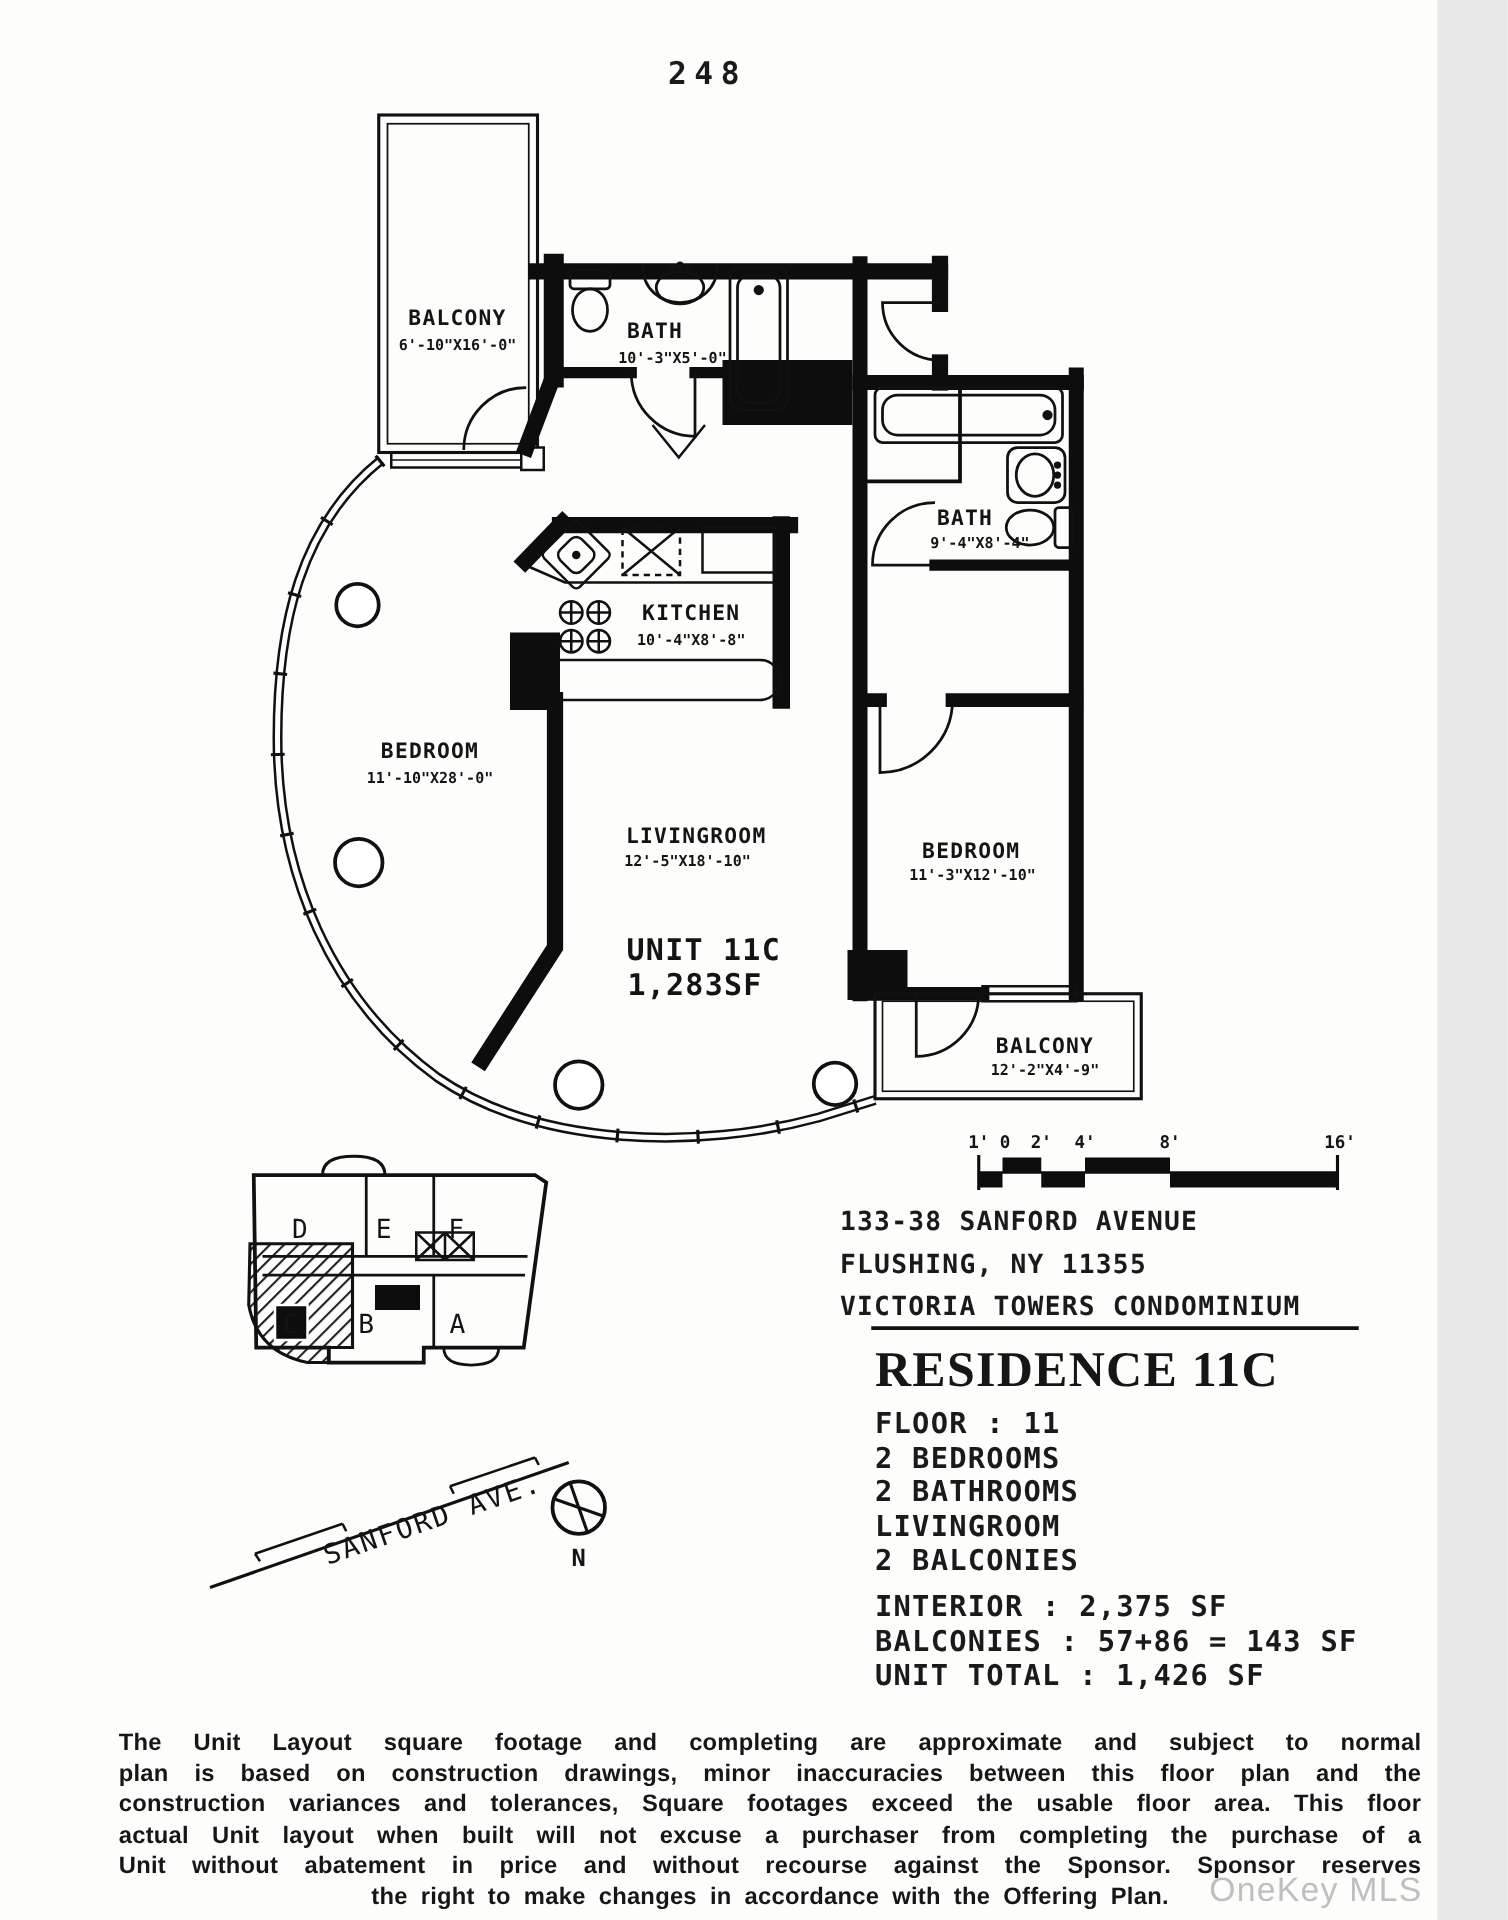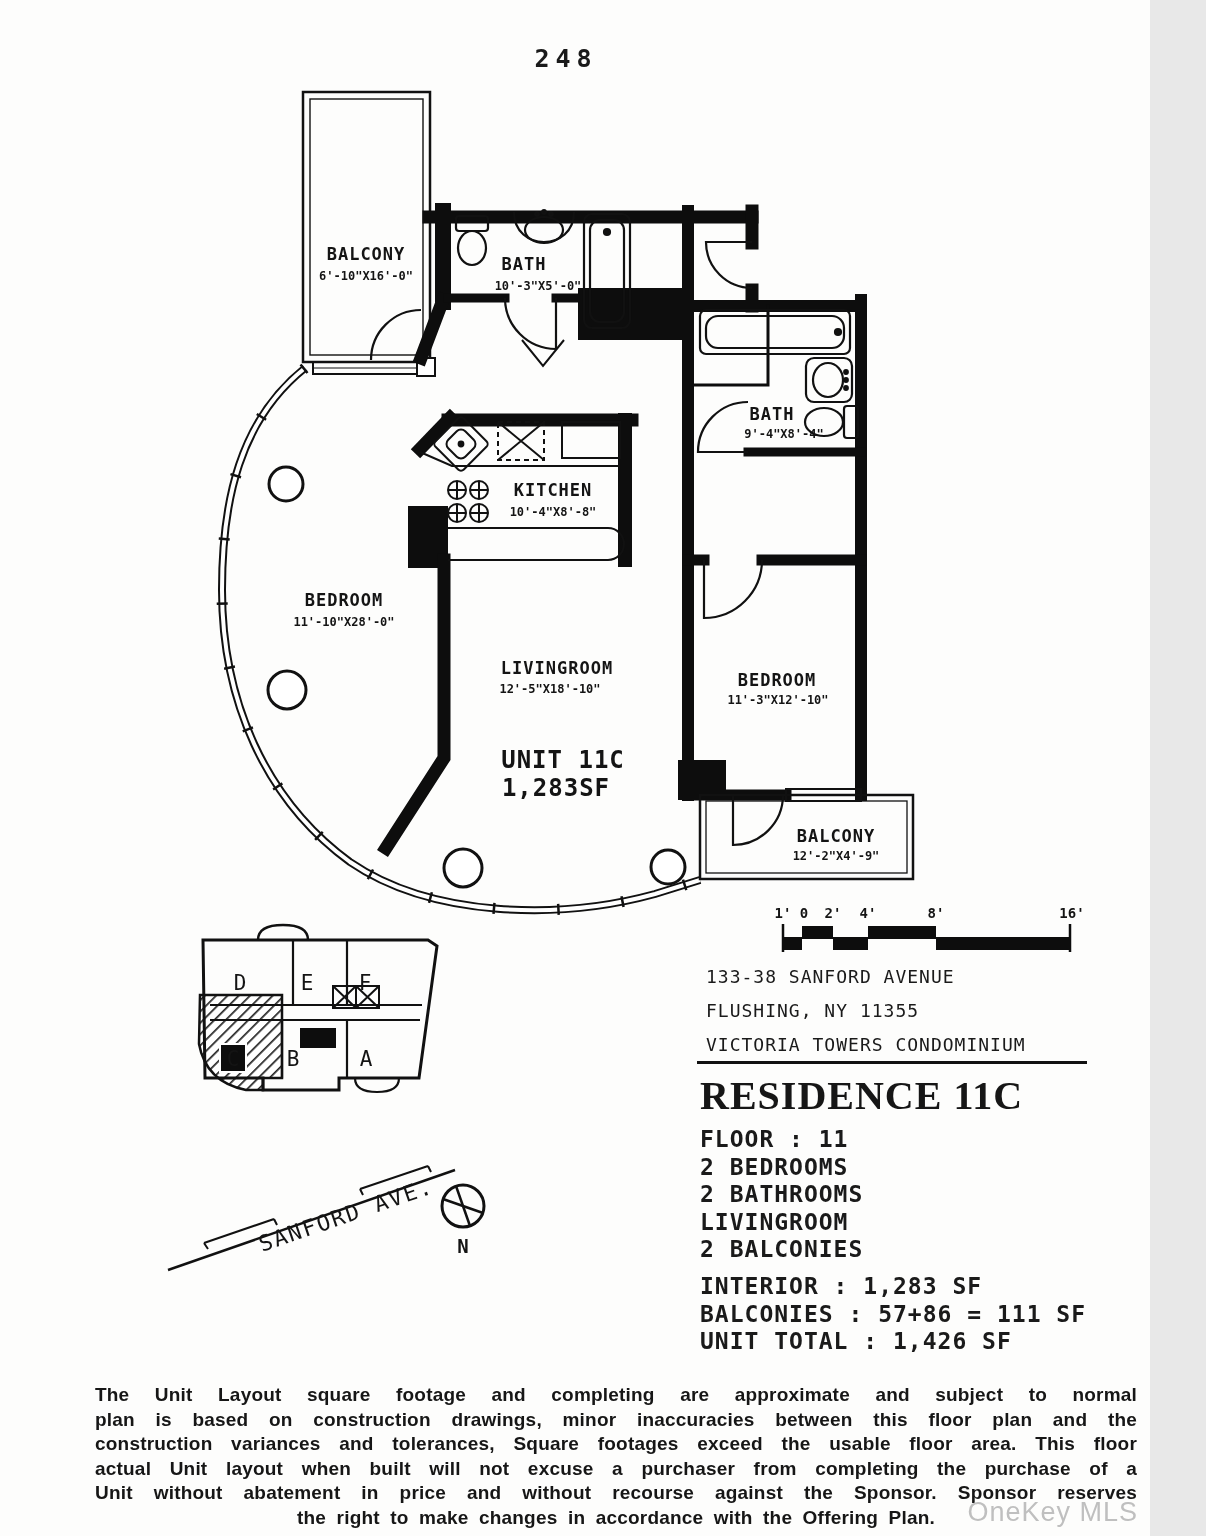--- a/index.html
+++ b/index.html
@@ -4,21 +4,21 @@
 <style>
   html,body{margin:0;padding:0;background:#e8e8e8;}
   #page{position:relative;width:1150px;height:1536px;background:#fdfdfc;overflow:hidden;
         font-family:"Liberation Sans",sans-serif;color:#161616;}
   svg{position:absolute;left:0;top:0;}
   .abs{position:absolute;}
   
   .cad{font-family:"DejaVu Sans Mono","Liberation Mono",monospace;color:#1a1a1a;}
   #page-number{left:516px;top:44px;width:100px;text-align:center;font-size:25px;
                font-weight:700;letter-spacing:6px;}
-  #address{left:706px;top:960px;font-size:18px;line-height:34px;letter-spacing:1px;font-weight:400;}
+  #address{left:672px;top:960px;font-size:21px;line-height:34px;letter-spacing:1px;font-weight:700;}
   #divider{left:697px;top:1061px;width:390px;height:3px;background:#111;}
   #residence-title{left:700px;top:1072px;font-family:"Liberation Serif",serif;
                    font-weight:700;font-size:40px;letter-spacing:1px;}
   #residence-specs{left:700px;top:1126px;font-size:23px;line-height:27.5px;letter-spacing:1px;font-weight:700;}
   #residence-areas{left:700px;top:1273px;font-size:23px;line-height:27.5px;letter-spacing:1px;font-weight:700;}
   #disclaimer{left:95px;top:1383px;width:1042px;font-family:"Liberation Sans",sans-serif;
               font-weight:700;font-size:19px;line-height:24.5px;letter-spacing:.2px;word-spacing:5px;}
   #disclaimer .jl{text-align:justify;text-align-last:justify;white-space:nowrap;}
   #disclaimer .ll{text-align:center;}
   #watermark{right:12px;bottom:8px;font-size:27px;color:#bfbfbf;letter-spacing:1px;
@@ -296,22 +296,22 @@
 
   <div class="abs cad" id="residence-specs">
     <div>FLOOR : 11</div>
     <div>2 BEDROOMS</div>
     <div>2 BATHROOMS</div>
     <div>LIVINGROOM</div>
     <div>2 BALCONIES</div>
   </div>
 
   <div class="abs cad" id="residence-areas">
-    <div>INTERIOR : 1,283 SF</div>
-    <div>BALCONIES : 57+86 = 111 SF</div>
+    <div>INTERIOR : 2,375 SF</div>
+    <div>BALCONIES : 57+86 = 143 SF</div>
     <div>UNIT TOTAL : 1,426 SF</div>
   </div>
 
   <div class="abs" id="disclaimer">
     <div class="jl">The Unit Layout square footage and completing are approximate and subject to normal</div>
     <div class="jl">plan is based on construction drawings, minor inaccuracies between this floor plan and the</div>
     <div class="jl">construction variances and tolerances, Square footages exceed the usable floor area. This floor</div>
     <div class="jl">actual Unit layout when built will not excuse a purchaser from completing the purchase of a</div>
     <div class="jl">Unit without abatement in price and without recourse against the Sponsor. Sponsor reserves</div>
     <div class="ll">the right to make changes in accordance with the Offering Plan.</div>

